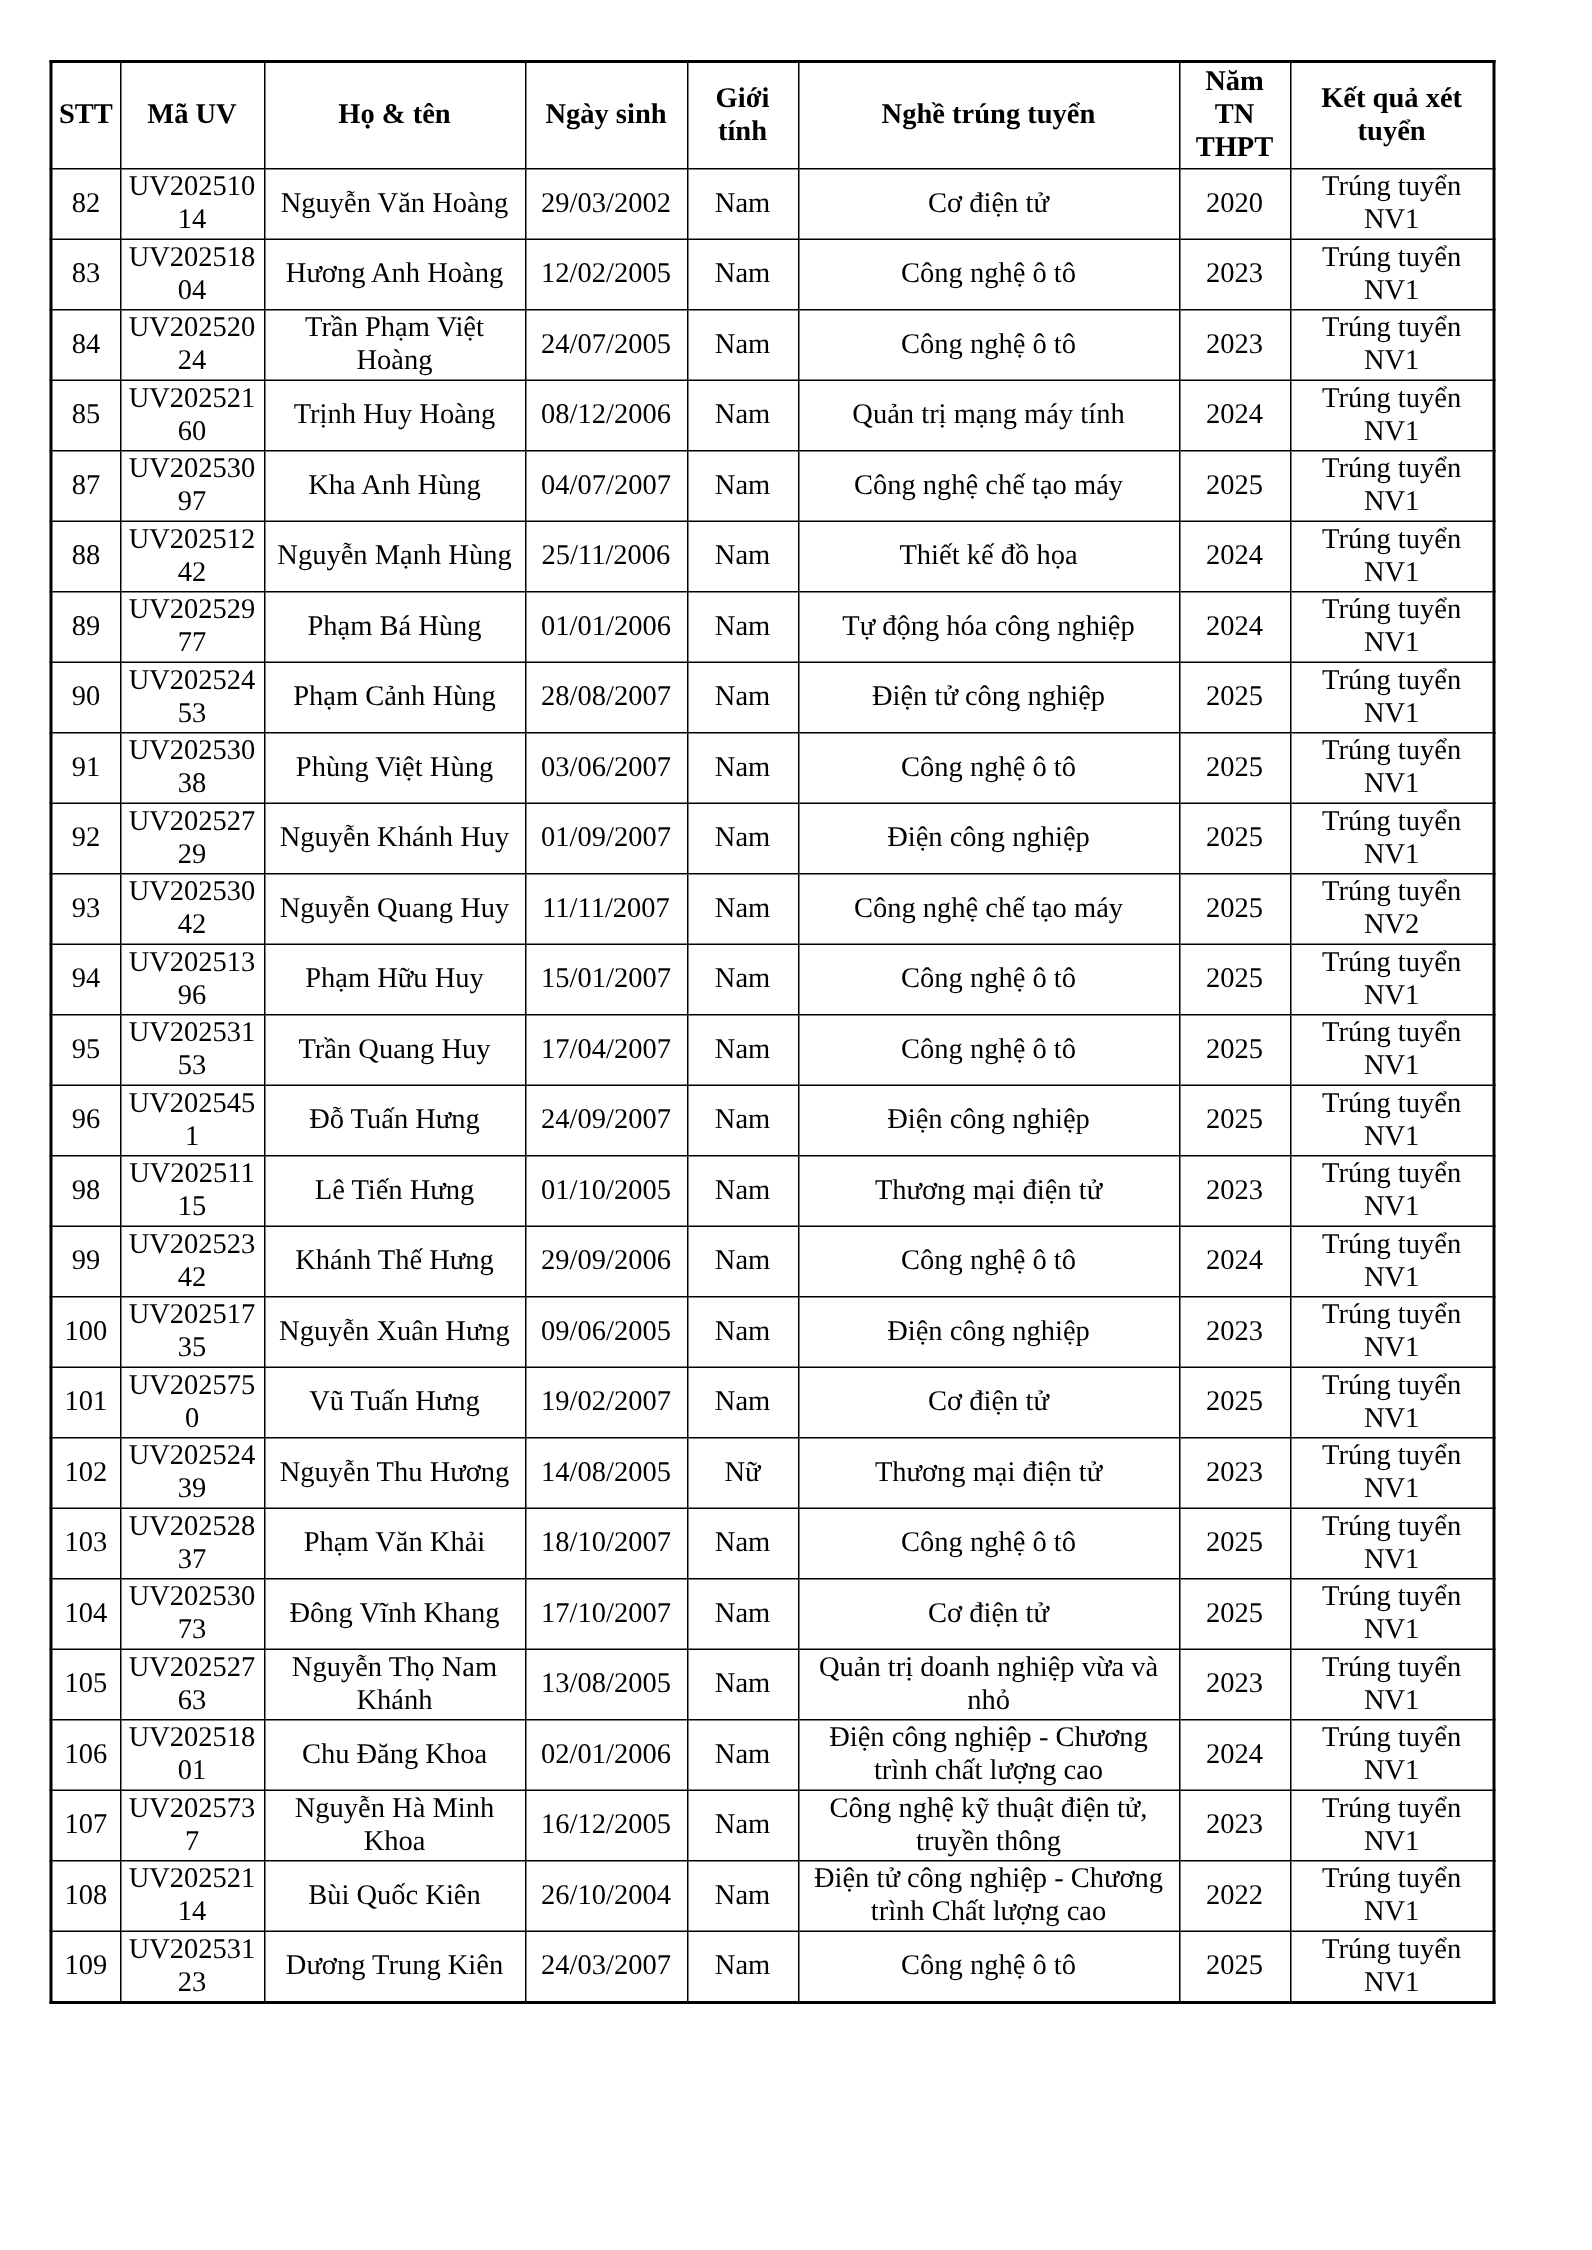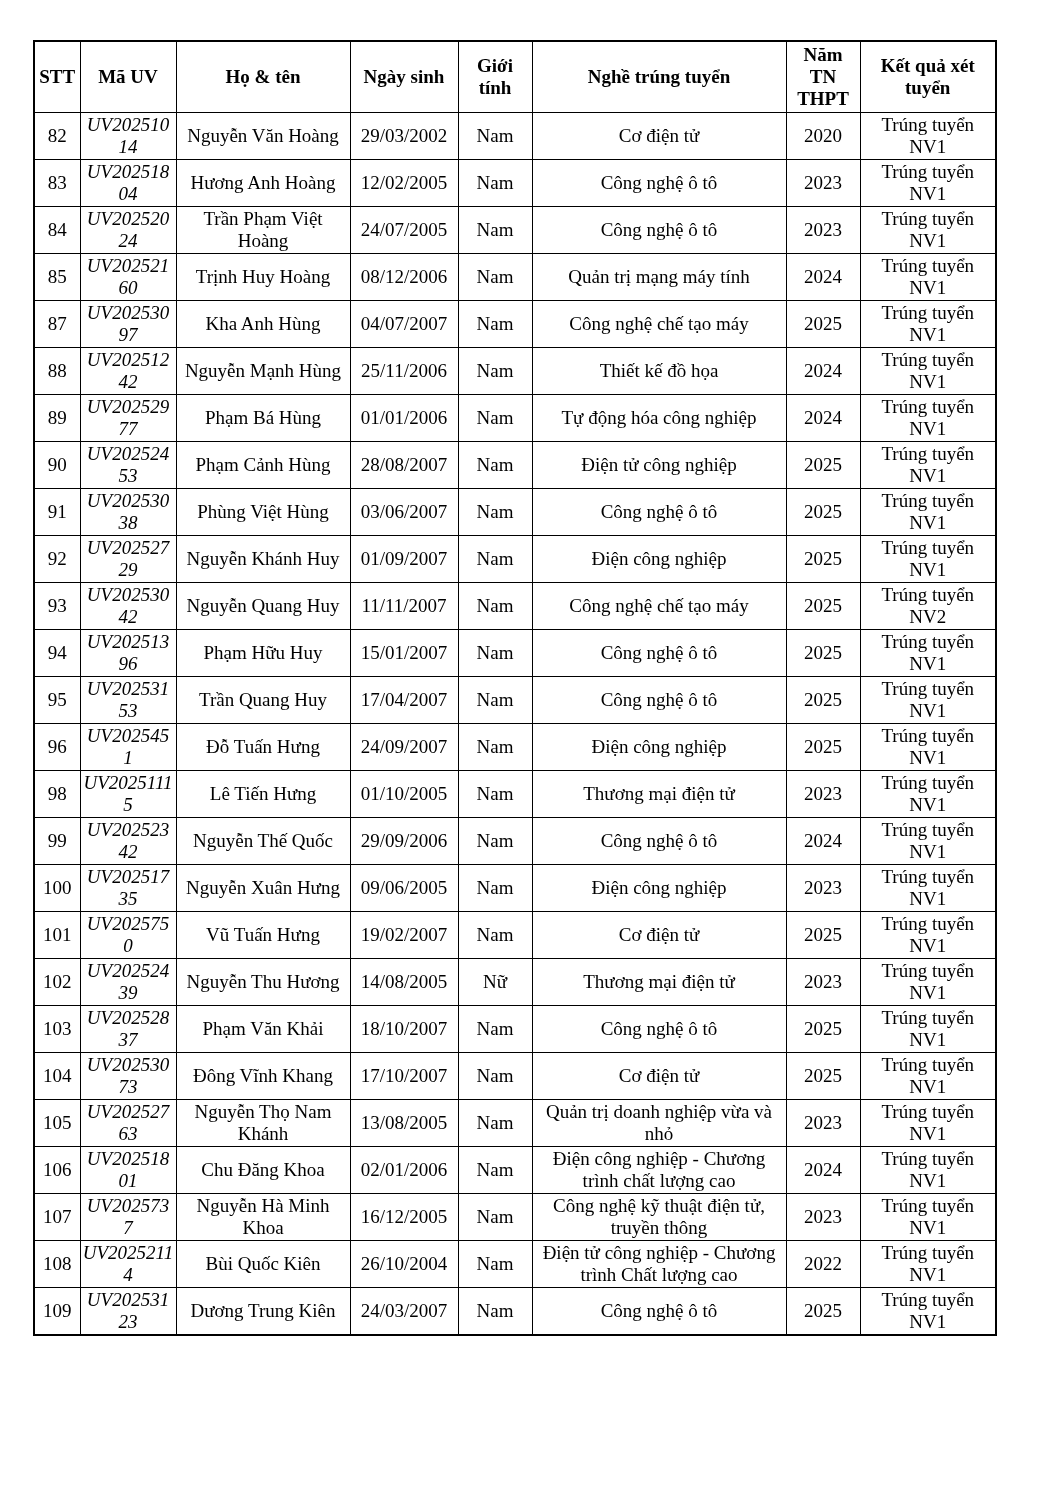--- a/index.html
+++ b/index.html
@@ -51,21 +51,20 @@
   col.c-nam_tn    { width: 74px;  }
   col.c-ket_qua   { width: 136px; }
 
   td.ho_ten {
     text-align: left;
     padding-left: 3px;
     margin-left: 11px;
   }
   td.ma_uv {
     word-break: break-all;
-    font-style: italic;
   }
 </style>
 </head>
 <body>
 
 <div class="page">
   <table class="results">
     <colgroup>
       <col class="c-stt">
       <col class="c-ma_uv">
@@ -235,21 +234,21 @@
           <td class="ho_ten">Lê Tiến Hưng</td>
           <td class="ngay_sinh">01/10/2005</td>
           <td class="gioi_tinh">Nam</td>
           <td class="nghe">Thương mại điện tử</td>
           <td class="nam_tn">2023</td>
           <td class="ket_qua">Trúng tuyển NV1</td>
         </tr>
         <tr>
           <td class="stt">99</td>
           <td class="ma_uv">UV20252342</td>
-          <td class="ho_ten">Nguyễn Thế Quốc</td>
+          <td class="ho_ten">Khánh Thế Hưng</td>
           <td class="ngay_sinh">29/09/2006</td>
           <td class="gioi_tinh">Nam</td>
           <td class="nghe">Công nghệ ô tô</td>
           <td class="nam_tn">2024</td>
           <td class="ket_qua">Trúng tuyển NV1</td>
         </tr>
         <tr>
           <td class="stt">100</td>
           <td class="ma_uv">UV20251735</td>
           <td class="ho_ten">Nguyễn Xuân Hưng</td>

